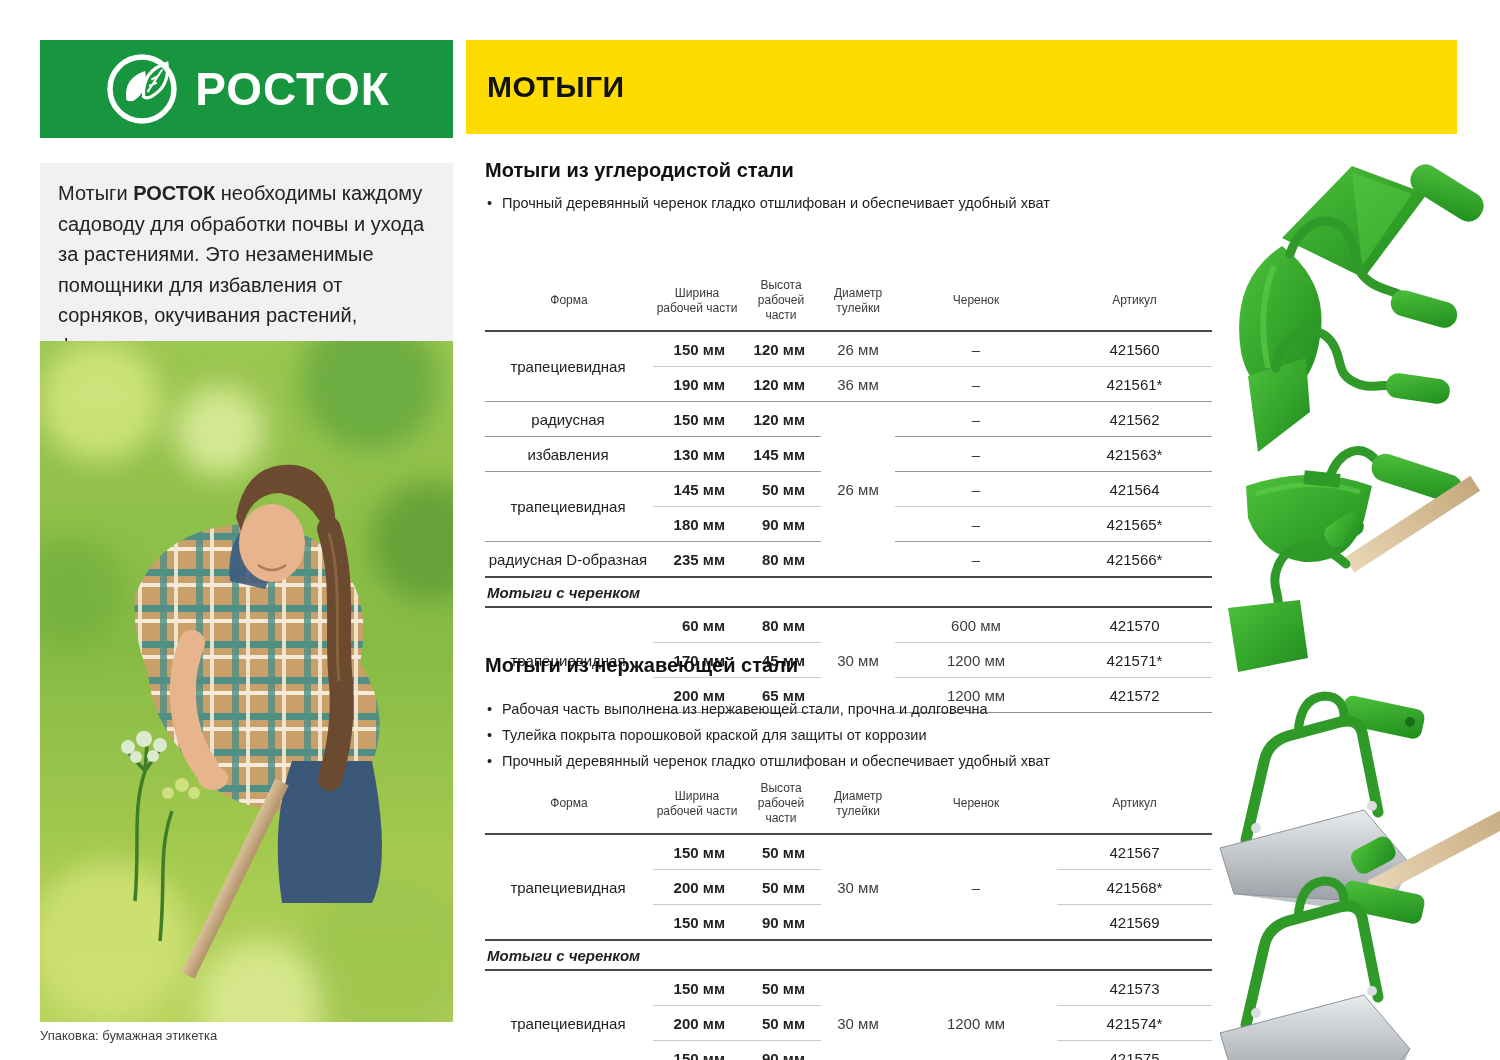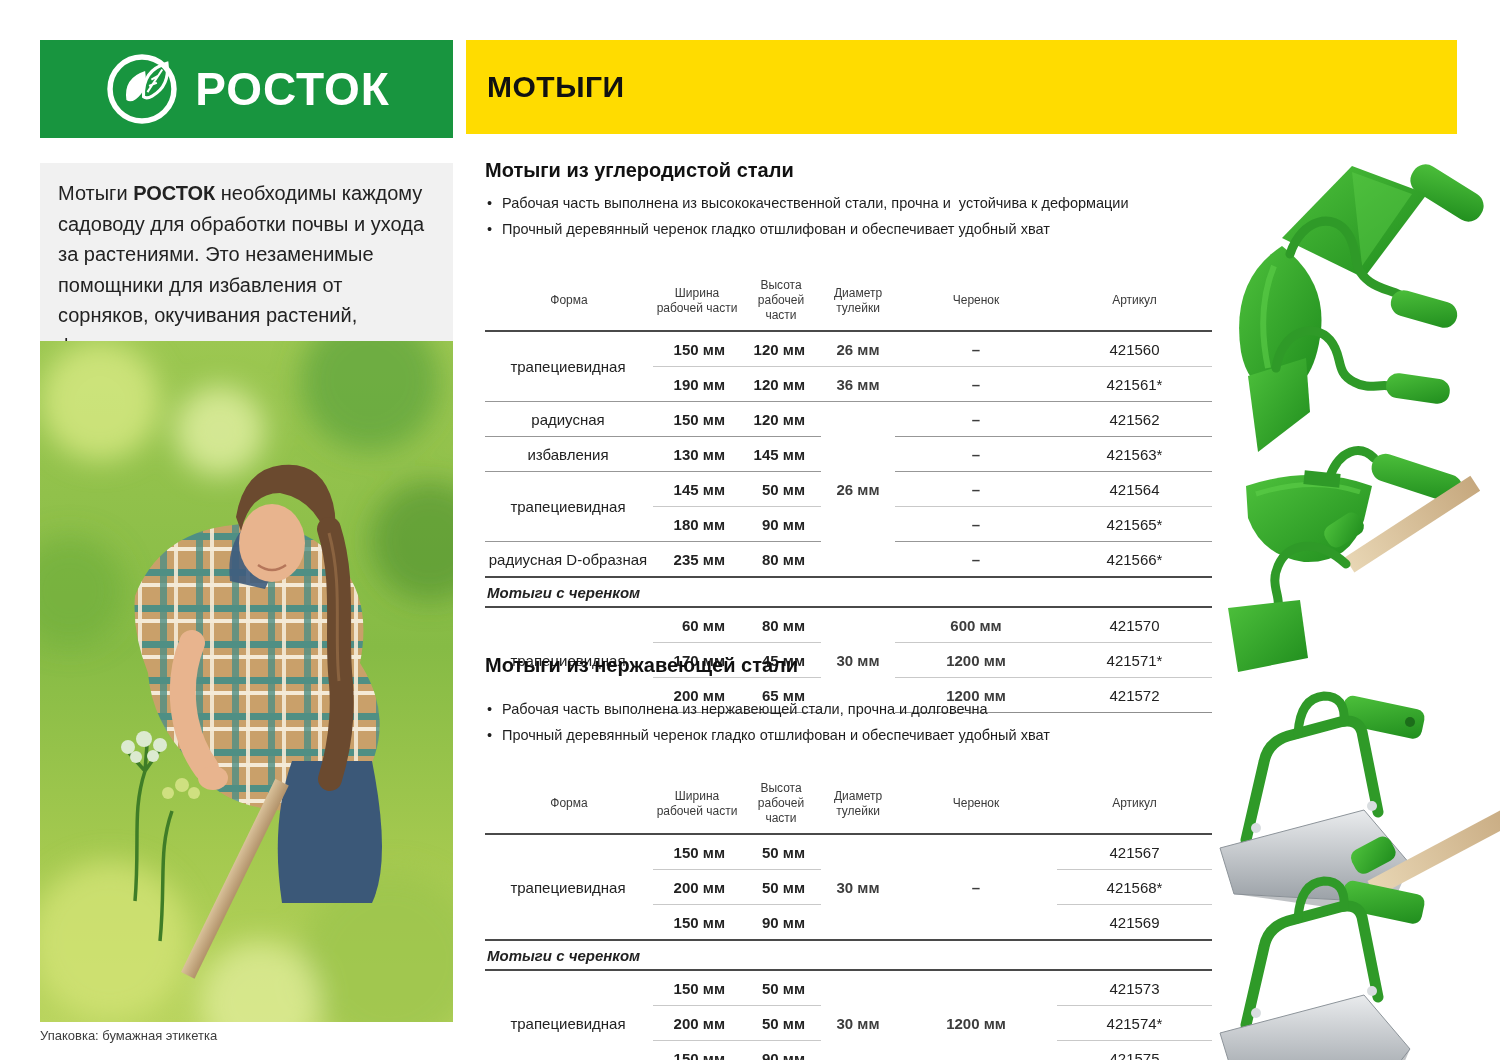--- a/index.html
+++ b/index.html
@@ -63,21 +63,21 @@
     padding:2px 2px 7px 2px;white-space:pre-line;line-height:1.25;
     border-bottom:2px solid #4a4a4a;
   }
   .spec-table td{
     height:30px;padding:2px 4px;vertical-align:middle;
     border-top:1px solid #c9c9c9;font-size:15px;color:#222;
   }
   .spec-table tr.group-start>td{border-top:1px solid #979797;}
   .spec-table td.c0{font-weight:400;text-align:center;padding-left:2px;}
   .spec-table td.c1,.spec-table td.c2{font-weight:700;text-align:right;padding-right:16px;}
-  .spec-table td.c3,.spec-table td.c4{font-weight:700;color:#3d3d3d;text-align:center;}
+  .spec-table td.c3,.spec-table td.c4{font-weight:400;color:#3d3d3d;text-align:center;}
   .spec-table td.c5{font-weight:400;text-align:center;font-size:15px;color:#222;}
   .spec-table td.subheader{
     font-style:italic;font-weight:600;text-align:left;height:24px;padding-left:2px;
     border-top:2px solid #4a4a4a;border-bottom:2px solid #4a4a4a;color:#222;
   }
   .spec-table tbody tr:last-child>td{border-bottom:1.5px solid #8f8f8f;}
 
   
   .products{position:absolute;left:1212px;top:150px;width:288px;height:910px;}
 </style>
@@ -173,21 +173,20 @@
 
 <div class="packaging">Упаковка: бумажная этикетка</div>
 
 <div class="title-bar">
   <span class="page-title">МОТЫГИ</span>
 </div>
 
 <div class="main">
   <div class="sec-title" id="sec1-title">Мотыги из углеродистой стали</div>
   <ul class="bullets" id="sec1-bullets">
-      <li>Рабочая часть выполнена из высококачественной стали, прочна и  устойчива к деформации</li>
       <li>Прочный деревянный черенок гладко отшлифован и обеспечивает удобный хват</li>
     </ul>
   <div class="table-wrap" id="table1">
       <table class="spec-table">
         <colgroup>
           <col>
           <col>
           <col>
           <col>
           <col>
@@ -280,20 +279,21 @@
             <td class="c4">1200 мм</td>
             <td class="c5">421572</td>
           </tr>
         </tbody>
       </table>
     </div>
 
   <div class="sec-title" id="sec2-title">Мотыги из нержавеющей стали</div>
   <ul class="bullets" id="sec2-bullets">
       <li>Рабочая часть выполнена из нержавеющей стали, прочна и долговечна</li>
+      <li>Тулейка покрыта порошковой краской для защиты от коррозии</li>
       <li>Прочный деревянный черенок гладко отшлифован и обеспечивает удобный хват</li>
     </ul>
   <div class="table-wrap" id="table2">
       <table class="spec-table">
         <colgroup>
           <col>
           <col>
           <col>
           <col>
           <col>

